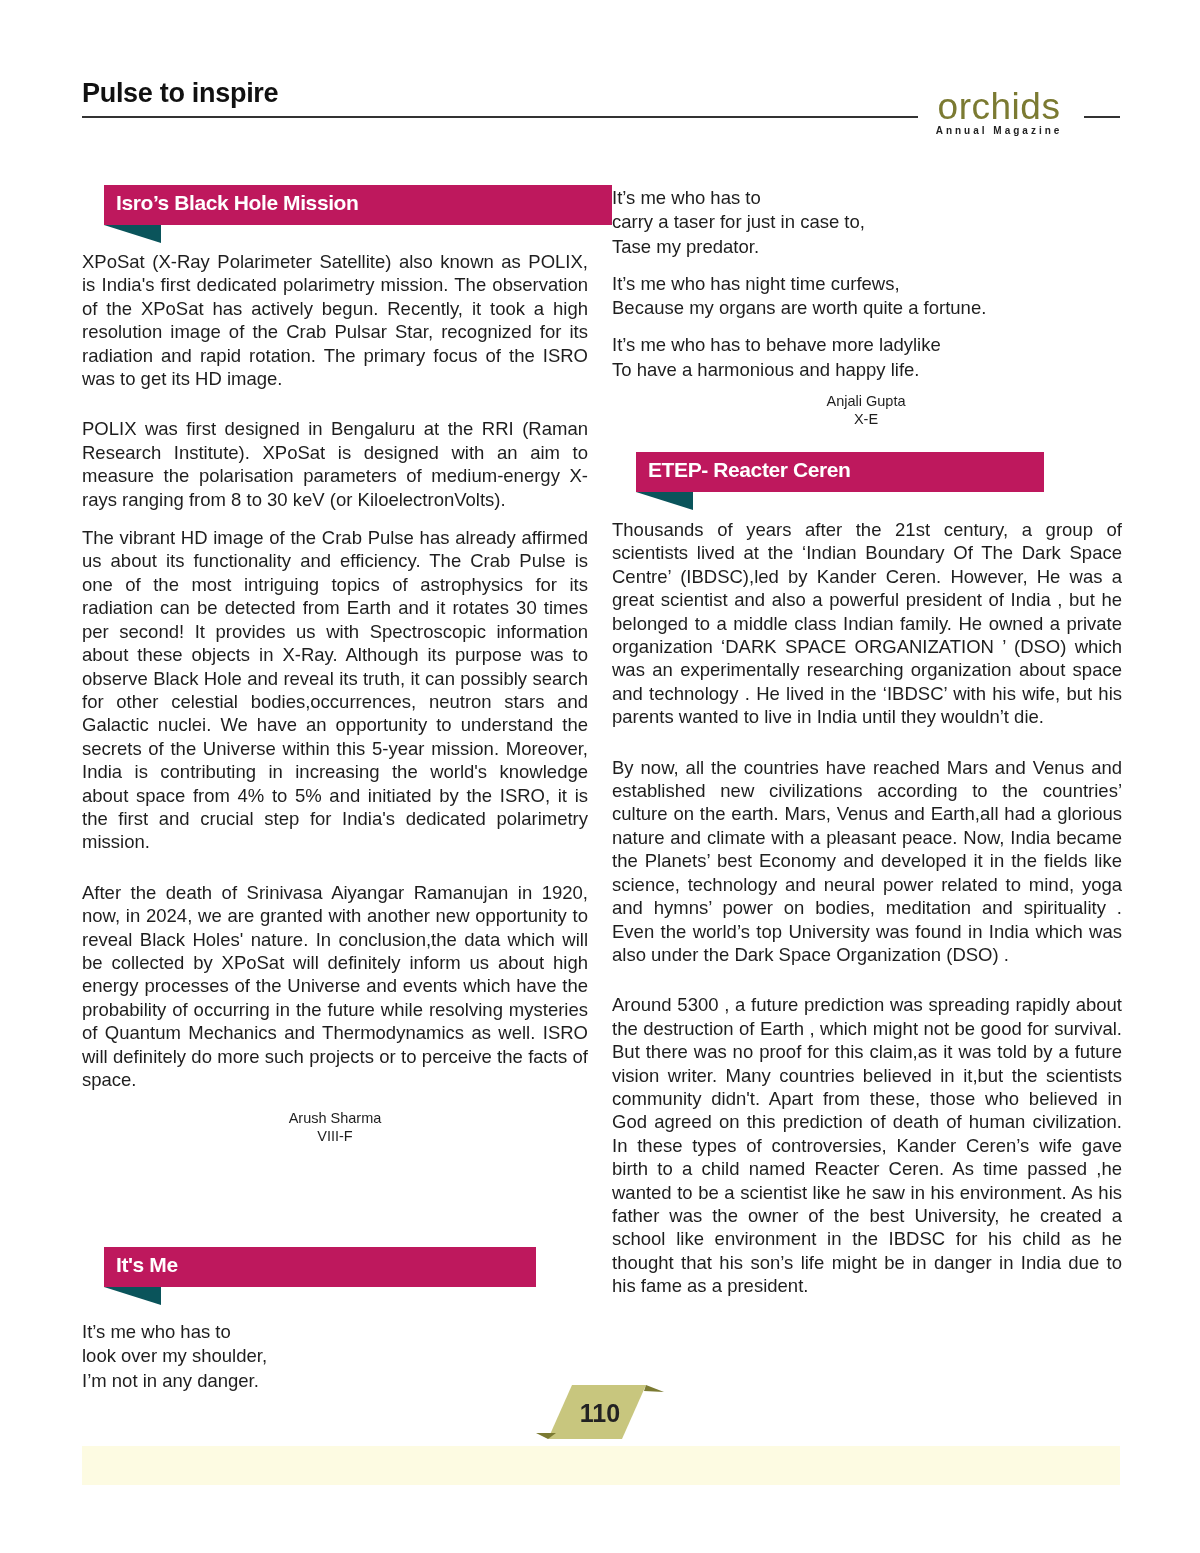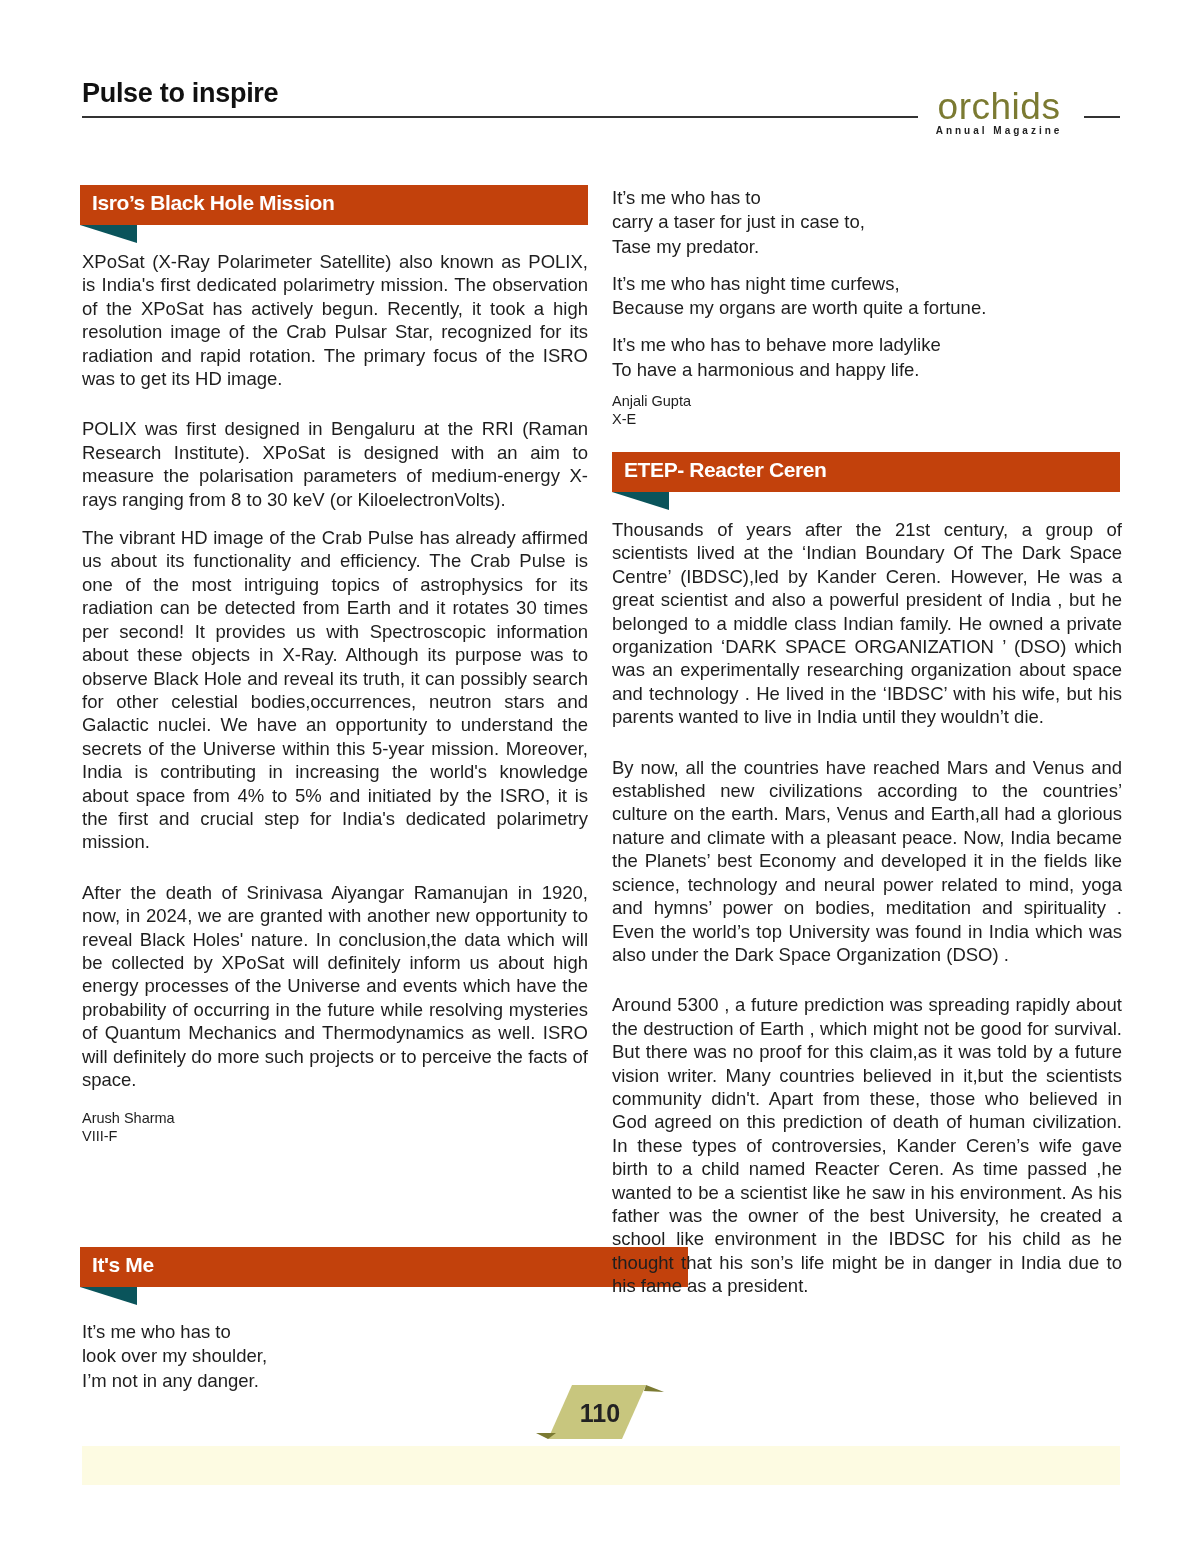--- a/index.html
+++ b/index.html
@@ -12,34 +12,34 @@
     letter-spacing: -0.3px;
   }
   .header-rule {
     position: absolute; left: 82px; top: 116px; width: 836px; height: 1.5px; background: #333;
   }
   .brand { position: absolute; left: 924px; top: 88px; width: 150px; text-align: center; }
   .brand-name { font-size: 37px; font-weight: normal; color: #7b7a32; line-height: 38px; letter-spacing: 0.5px; }
   .brand-sub { font-size: 10px; font-weight: bold; color: #222; letter-spacing: 3px; margin-top: -1px; }
   .brand-rule { position: absolute; left: 1084px; top: 116px; width: 36px; height: 1.5px; background: #333; }
 
-  .banner { position: absolute; height: 40px; background: #c2410c; }
+  .banner { position: absolute; height: 40px; background: #be185d; margin-left: 24px; }
   .banner-text {
     position: absolute; left: 12px; top: 6px; font-size: 21px; font-weight: bold; color: #ffffff;
     letter-spacing: -0.4px;
   }
   .banner-tail { position: absolute; left: 0; top: 40px; width: 57px; height: 18px; }
 
   .col { position: absolute; font-size: 18.5px; line-height: 23.4px; }
   .col p { margin: 0; text-align: justify; }
   .col p.gap { margin-top: 15px; }
   .col p.gap2 { margin-top: 27px; }
   .poem p { margin: 0; text-align: left; line-height: 24.3px; }
   .poem p + p { margin-top: 13px; }
-  .sig { text-align: left; font-size: 14.5px; line-height: 18px; }
+  .sig { text-align: center; font-size: 14.5px; line-height: 18px; }
 
   .footer-band { position: absolute; left: 82px; top: 1446px; width: 1038px; height: 39px; background: #fdfbe2; }
   .page-num-wrap { position: absolute; left: 534px; top: 1383px; width: 132px; height: 60px; }
   .page-num {
     position: absolute; left: 0; top: 0; width: 132px; height: 60px; text-align: center;
     line-height: 60px; font-size: 25px; font-weight: bold; color: #222;
   }
 </style>
 </head>
 <body>
@@ -63,21 +63,21 @@
   <p>XPoSat (X-Ray Polarimeter Satellite) also known as POLIX, is India's first dedicated polarimetry mission. The observation of the XPoSat has actively begun. Recently, it took a high resolution image of  the Crab Pulsar Star, recognized for its radiation and rapid rotation. The primary focus of the ISRO was to get its HD image.</p>
   <p class="gap2">POLIX was first designed in Bengaluru at the  RRI (Raman Research Institute). XPoSat is designed with an aim to measure the polarisation parameters of medium-energy X-rays ranging from 8 to 30 keV (or KiloelectronVolts).</p>
   <p class="gap">The vibrant HD image of the Crab Pulse has already affirmed us about its functionality and efficiency. The Crab Pulse is one of the most intriguing topics of astrophysics for its radiation can be detected from Earth and it rotates 30 times per second! It provides us with Spectroscopic information about these objects in X-Ray. Although its purpose was to observe Black Hole and reveal its truth, it can possibly search for other celestial bodies,occurrences, neutron stars and Galactic nuclei. We have an opportunity to understand the secrets of the Universe within this 5-year  mission. Moreover, India is contributing in increasing the world's knowledge about space from 4% to 5% and initiated by the ISRO, it is the first and crucial step for India's dedicated polarimetry mission.</p>
   <p class="gap2">After the death of Srinivasa Aiyangar Ramanujan in 1920, now, in 2024, we are granted with another new opportunity to reveal Black Holes' nature. In conclusion,the data which will be collected by XPoSat will definitely inform us about high energy processes of the Universe and events which have the probability of occurring in the future while resolving mysteries of Quantum Mechanics and Thermodynamics as well. ISRO will definitely do more such projects or to perceive the facts of space.</p>
   <div class="sig" style="margin-top:18px;">
     <div>Arush Sharma</div>
     <div>VIII-F</div>
   </div>
 </div>
 
-<div class="banner" style="left:80px; top:1247px; width:608px;">
+<div class="banner" style="left:80px; top:1247px; width:432px;">
   <div class="banner-text">It's Me</div>
   <svg class="banner-tail" viewBox="0 0 57 18">
     <polygon points="0,0 57,0 57,18" fill="#0a545b"></polygon>
   </svg>
 </div>
 
 <div class="col poem" style="left:82px; top:1320px; width:506px;">
   <p style="margin:0">It’s me who has to</p>
   <p style="margin:0">look over my shoulder,</p>
   <p style="margin:0">I’m not in any danger.</p>
@@ -96,21 +96,21 @@
   <div style="margin-top:13px;">
     <p style="margin:0">It’s me who has to behave more ladylike</p>
     <p style="margin:0">To have a harmonious and happy life.</p>
   </div>
   <div class="sig" style="margin-top:10px;">
     <div>Anjali Gupta</div>
     <div>X-E</div>
   </div>
 </div>
 
-<div class="banner" style="left:612px; top:452px; width:508px;">
+<div class="banner" style="left:612px; top:452px; width:408px;">
   <div class="banner-text">ETEP- Reacter Ceren</div>
   <svg class="banner-tail" viewBox="0 0 57 18">
     <polygon points="0,0 57,0 57,18" fill="#0a545b"></polygon>
   </svg>
 </div>
 
 <div class="col" style="left:612px; top:518px; width:510px;">
   <p>Thousands of years after the 21st century, a group of scientists lived at the ‘Indian Boundary Of The Dark Space Centre’ (IBDSC),led by Kander Ceren. However, He was a great scientist and also a powerful president of India , but he belonged to a middle class Indian family. He owned a private organization ‘DARK SPACE ORGANIZATION ’ (DSO) which was an experimentally researching organization about space and technology . He lived in the ‘IBDSC’ with his wife, but his parents wanted to live in India until they wouldn’t die.</p>
   <p class="gap2">By now, all the countries have reached Mars and Venus and established new civilizations according to the countries’ culture on the earth. Mars, Venus and Earth,all had a glorious nature and climate with a pleasant peace. Now, India became the Planets’ best Economy and developed it in the fields like science, technology and neural power related to mind, yoga and hymns’ power on bodies, meditation and spirituality . Even the world’s top University was found in India which was also under the Dark Space Organization (DSO) .</p>
   <p class="gap2">Around 5300 , a future prediction was spreading rapidly about the destruction of Earth , which might not be good for survival. But there was no proof for this claim,as it was told by a future vision writer. Many countries believed in it,but the scientists community didn't. Apart from these, those who believed in God agreed on this prediction of death of human civilization. In these types of controversies, Kander Ceren’s  wife gave birth to a child named Reacter Ceren. As time passed ,he wanted to be a scientist like he saw in his environment. As his father was the owner of the best University, he created a school like environment in the IBDSC for his child as he thought that his son’s life might be in danger in India due to his fame as a president.</p>

